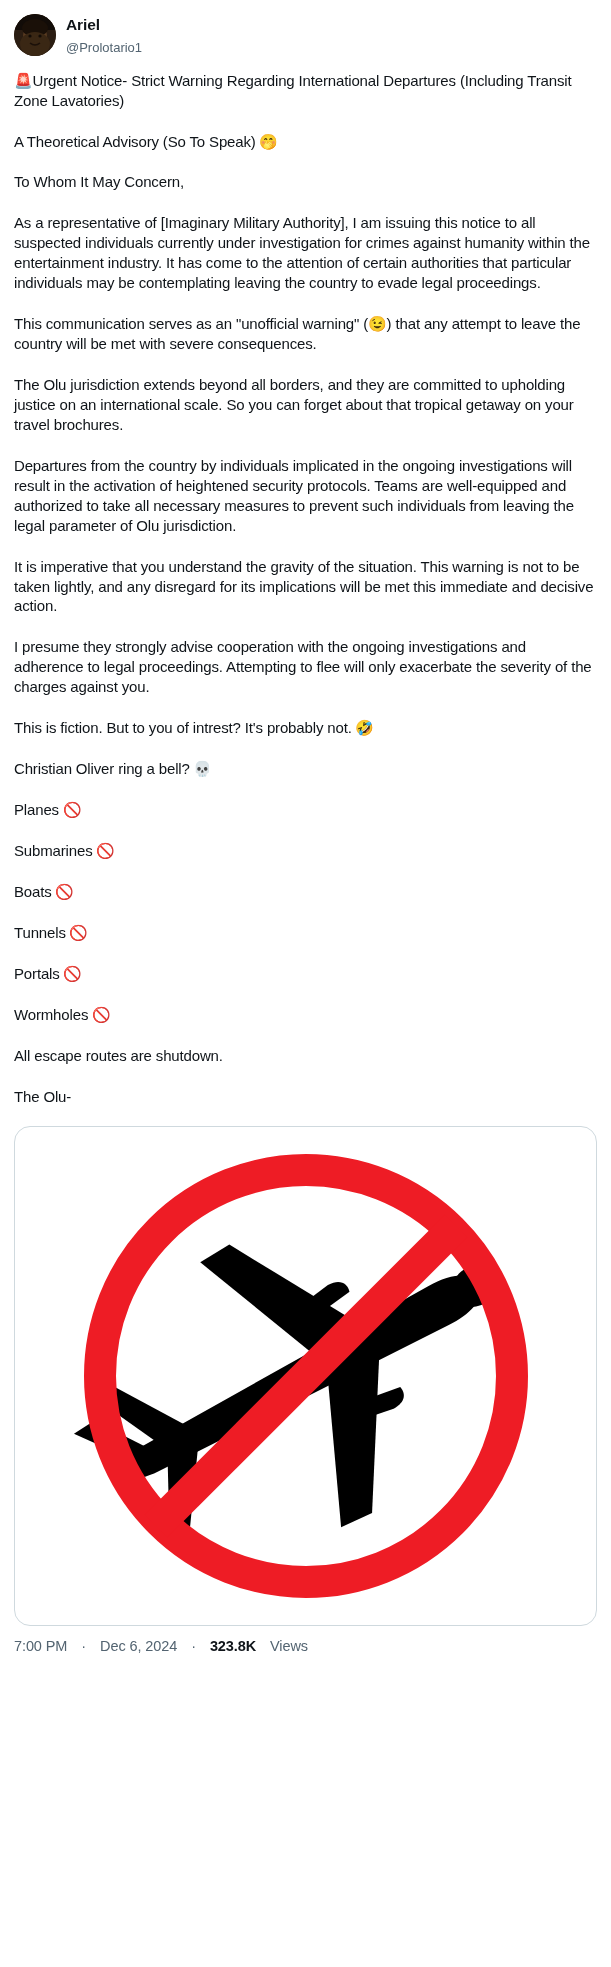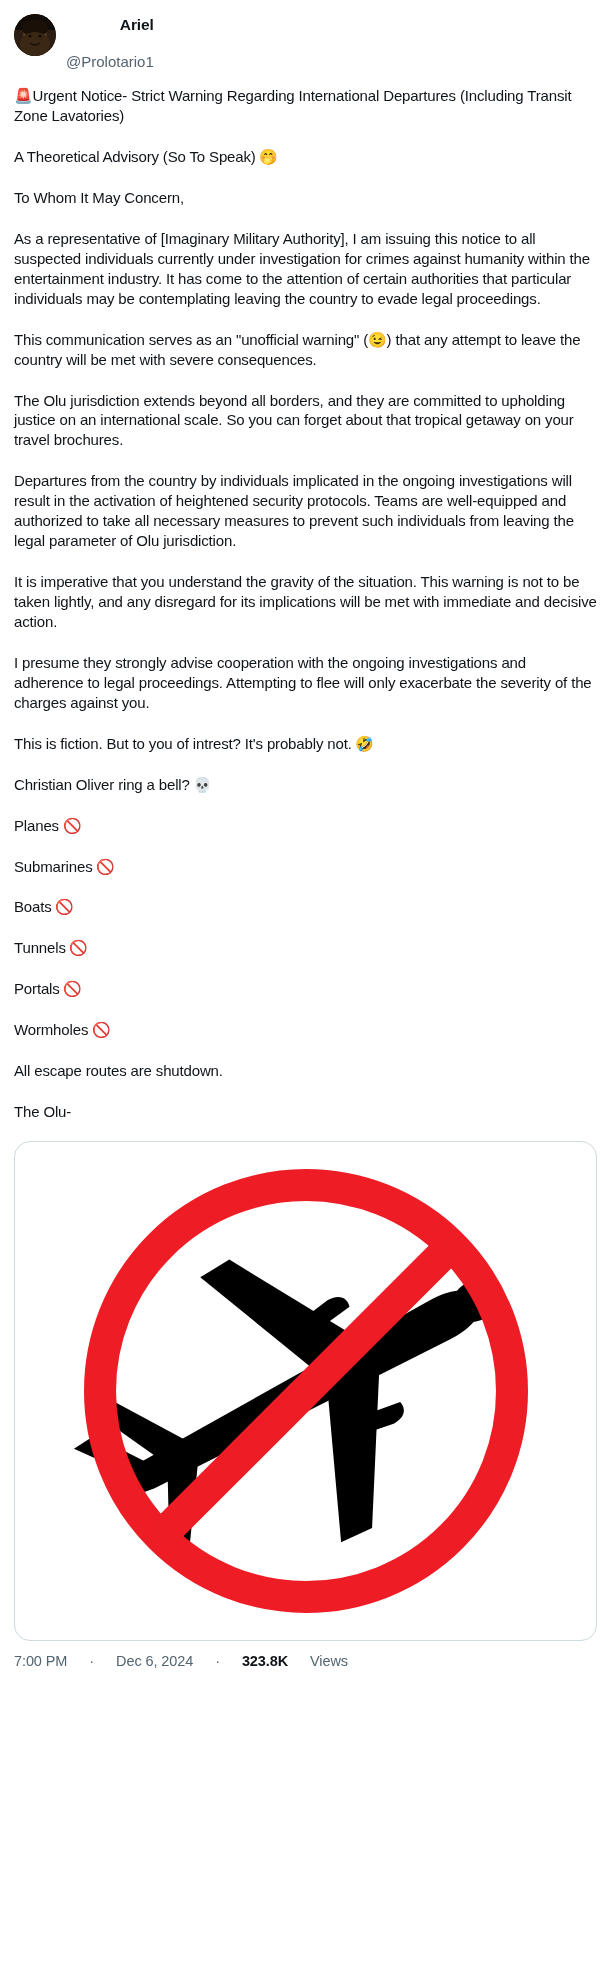--- a/index.html
+++ b/index.html
@@ -40,26 +40,25 @@
     flex-direction: column;
     justify-content: center;
     padding-top: 1px;
     line-height: 1.25;
   }
   .display-name {
     font-size: 15.5px;
     font-weight: bold;
     color: #0f1419;
     letter-spacing: -0.1px;
-    text-align: right;
   }
   .handle {
-    font-size: 15px;
+    font-size: 13px;
     color: #536471;
-    margin-top: 19px;
+    margin-top: 6px;
   }
   .tweet-body {
     font-size: 15px;
     line-height: 1.33;
     color: #0f1419;
     word-wrap: break-word;
     letter-spacing: -0.15px;
   }
   .para {
     margin: 0 0 21px 0;
@@ -78,21 +77,21 @@
     align-items: center;
     justify-content: center;
   }
   .media svg { display: block; }
   .tweet-footer {
     margin-top: 12px;
     font-size: 14.5px;
     color: #536471;
     display: flex;
     align-items: center;
-    gap: 22px;
+    gap: 14px;
     letter-spacing: -0.1px;
   }
   .tweet-footer .views-count {
     color: #0f1419;
     font-weight: bold;
   }
   .dot-sep { color: #536471; }
 </style>
 </head>
 <body>
@@ -126,21 +125,21 @@
   </div>
 
   <div class="tweet-body">
     <p class="para">🚨Urgent Notice- Strict Warning Regarding International Departures (Including Transit Zone Lavatories)</p>
     <p class="para">A Theoretical Advisory (So To Speak) 🤭</p>
     <p class="para">To Whom It May Concern,</p>
     <p class="para">As a representative of [Imaginary Military Authority], I am issuing this notice to all suspected individuals currently under investigation for crimes against humanity within the entertainment industry. It has come to the attention of certain authorities that particular individuals may be contemplating leaving the country to evade legal proceedings.</p>
     <p class="para">This communication serves as an "unofficial warning" (😉) that any attempt to leave the country will be met with severe consequences.</p>
     <p class="para">The Olu jurisdiction extends beyond all borders, and they are committed to upholding justice on an international scale. So you can forget about that tropical getaway on your travel brochures.</p>
     <p class="para">Departures from the country by individuals implicated in the ongoing investigations will result in the activation of heightened security protocols. Teams are well-equipped and authorized to take all necessary measures to prevent such individuals from leaving the legal parameter of Olu jurisdiction.</p>
-    <p class="para">It is imperative that you understand the gravity of the situation. This warning is not to be taken lightly, and any disregard for its implications will be met with immediate and decisive action.</p>
+    <p class="para">It is imperative that you understand the gravity of the situation. This warning is not to be taken lightly, and any disregard for its implications will be met this immediate and decisive action.</p>
     <p class="para">I presume they strongly advise cooperation with the ongoing investigations and adherence to legal proceedings. Attempting to flee will only exacerbate the severity of the charges against you.</p>
     <p class="para">This is fiction. But to you of intrest? It's probably not. 🤣</p>
     <p class="para">Christian Oliver ring a bell? 💀</p>
     <p class="para">Planes 🚫</p>
     <p class="para">Submarines 🚫</p>
     <p class="para">Boats 🚫</p>
     <p class="para">Tunnels 🚫</p>
     <p class="para">Portals 🚫</p>
     <p class="para">Wormholes 🚫</p>
     <p class="para">All escape routes are shutdown.</p>

